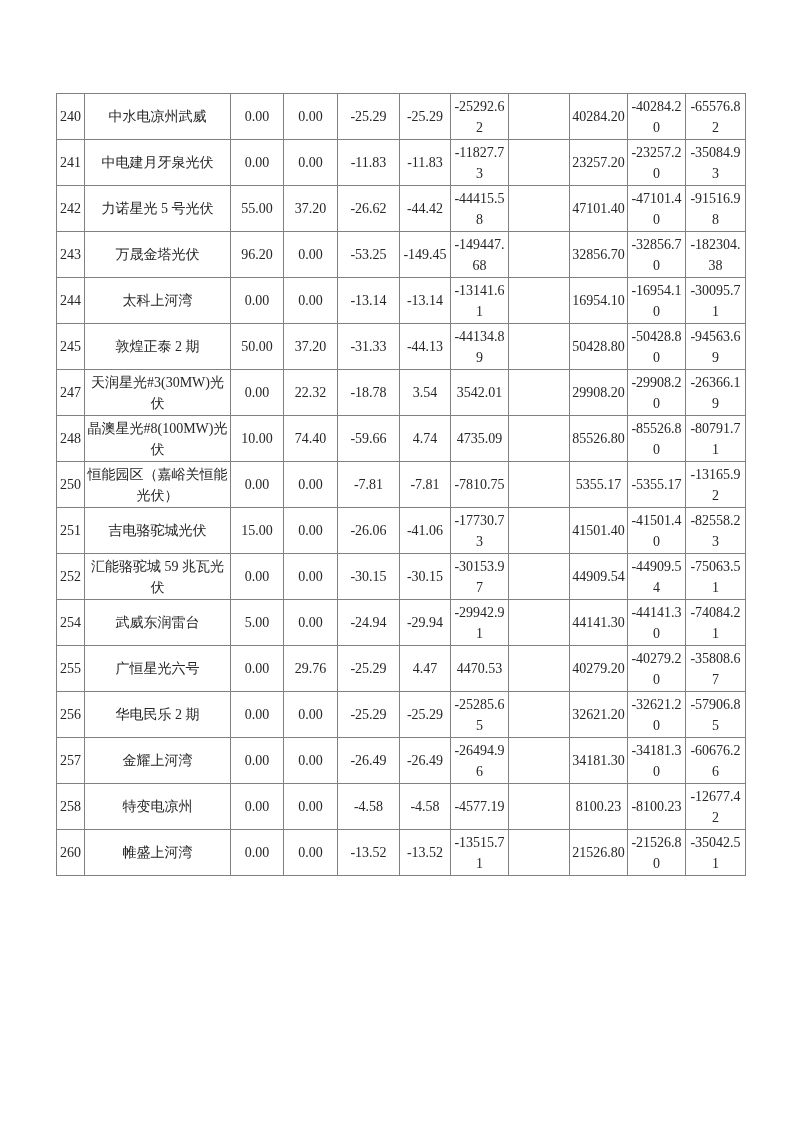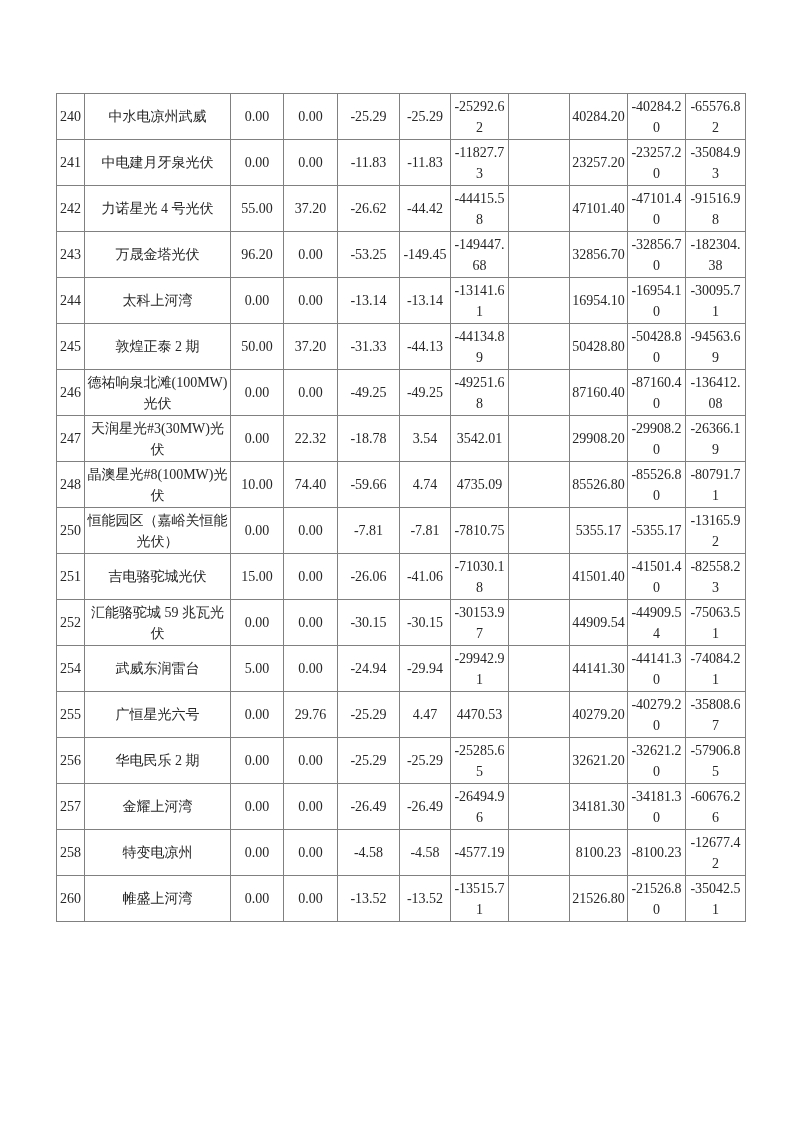--- a/index.html
+++ b/index.html
@@ -90,21 +90,21 @@
           <td>-11.83</td>
           <td>-11.83</td>
           <td>-11827.73</td>
           <td></td>
           <td>23257.20</td>
           <td>-23257.20</td>
           <td>-35084.93</td>
         </tr>
         <tr>
           <td>242</td>
-          <td>力诺星光 4 号光伏</td>
+          <td>力诺星光 5 号光伏</td>
           <td>55.00</td>
           <td>37.20</td>
           <td>-26.62</td>
           <td>-44.42</td>
           <td>-44415.58</td>
           <td></td>
           <td>47101.40</td>
           <td>-47101.40</td>
           <td>-91516.98</td>
         </tr>
@@ -141,33 +141,20 @@
           <td>37.20</td>
           <td>-31.33</td>
           <td>-44.13</td>
           <td>-44134.89</td>
           <td></td>
           <td>50428.80</td>
           <td>-50428.80</td>
           <td>-94563.69</td>
         </tr>
         <tr>
-          <td>246</td>
-          <td>德祐响泉北滩(100MW)光伏</td>
-          <td>0.00</td>
-          <td>0.00</td>
-          <td>-49.25</td>
-          <td>-49.25</td>
-          <td>-49251.68</td>
-          <td></td>
-          <td>87160.40</td>
-          <td>-87160.40</td>
-          <td>-136412.08</td>
-        </tr>
-        <tr>
           <td>247</td>
           <td>天润星光#3(30MW)光伏</td>
           <td>0.00</td>
           <td>22.32</td>
           <td>-18.78</td>
           <td>3.54</td>
           <td>3542.01</td>
           <td></td>
           <td>29908.20</td>
           <td>-29908.20</td>
@@ -199,21 +186,21 @@
           <td>-5355.17</td>
           <td>-13165.92</td>
         </tr>
         <tr>
           <td>251</td>
           <td>吉电骆驼城光伏</td>
           <td>15.00</td>
           <td>0.00</td>
           <td>-26.06</td>
           <td>-41.06</td>
-          <td>-71030.18</td>
+          <td>-17730.73</td>
           <td></td>
           <td>41501.40</td>
           <td>-41501.40</td>
           <td>-82558.23</td>
         </tr>
         <tr>
           <td>252</td>
           <td>汇能骆驼城 59 兆瓦光伏</td>
           <td>0.00</td>
           <td>0.00</td>

